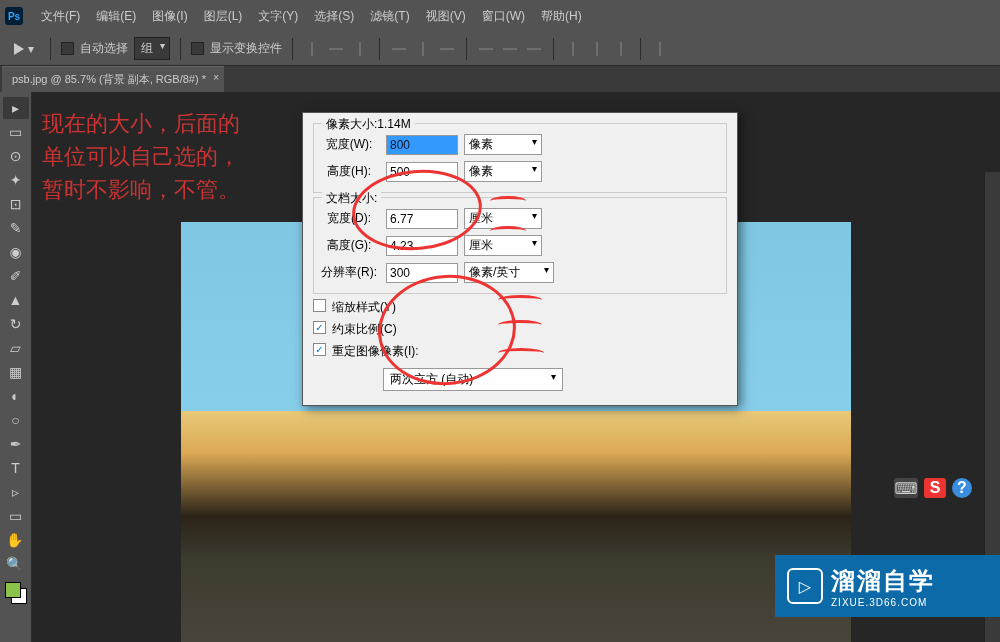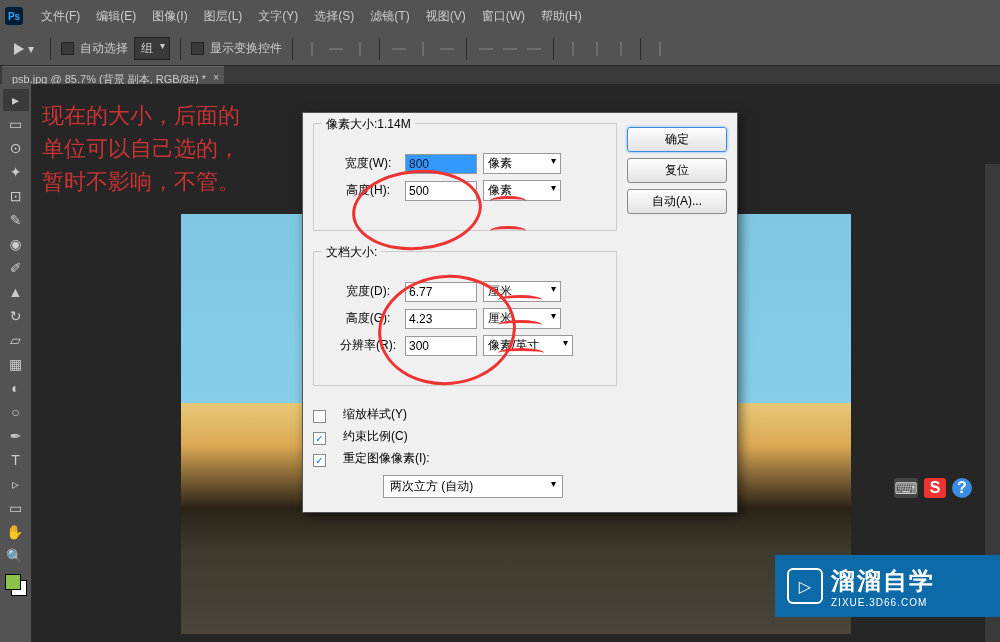--- a/index.html
+++ b/index.html
@@ -13,21 +13,21 @@
     .tool-indicator { display: flex; align-items: center; padding: 2px 6px; }
     .arrow-icon { width: 0; height: 0; border-left: 10px solid #ccc; border-top: 6px solid transparent; border-bottom: 6px solid transparent; margin-right: 4px; }
     .chk { width: 13px; height: 13px; background: #3a3a3a; border: 1px solid #222; }
     .opt-select { background: #3a3a3a; border: 1px solid #222; color: #ccc; padding: 2px 16px 2px 6px; position: relative; }
     .opt-select::after { content: "▾"; position: absolute; right: 4px; font-size: 10px; }
     .vsep { width: 1px; height: 22px; background: #2a2a2a; margin: 0 4px; }
     .align-btn { width: 18px; height: 18px; opacity: 0.4; display: flex; }
     .align-btn .s { background: #999; display: block; }
     .group { display: flex; gap: 6px; }
     
-    .tab-bar { height: 18px; background: #3a3a3a; display: flex; align-items: flex-start; }
+    .tab-bar { height: 26px; background: #3a3a3a; display: flex; align-items: center; }
     .doc-tab { background: #535353; color: #ccc; font-size: 11px; padding: 5px 18px 5px 10px; position: relative; border-top: 1px solid #666; margin-left: 2px; }
     .doc-tab .close { position: absolute; right: 5px; top: 5px; font-size: 10px; }
     
     .workspace { position: relative; height: 560px; display: flex; }
     .toolbox { width: 32px; background: #535353; border-right: 1px solid #2a2a2a; display: flex; flex-direction: column; padding-top: 4px; height: 560px; }
     .tool { width: 26px; height: 22px; margin: 1px auto; display: flex; align-items: center; justify-content: center; color: #ccc; font-size: 14px; cursor: pointer; position: relative; }
     .tool.active { background: #3a3a3a; }
     .swatch-box { margin: 6px auto; width: 22px; height: 22px; position: relative; }
     .swatch-fg { width: 16px; height: 16px; background: #8bc34a; border: 1px solid #000; position: absolute; top: 0; left: 0; z-index: 2; }
     .swatch-bg-s { width: 16px; height: 16px; background: #fff; border: 1px solid #000; position: absolute; bottom: 0; right: 0; }
@@ -38,32 +38,32 @@
     .annotation { position: absolute; top: 15px; left: 10px; color: #cc3333; font-size: 22px; line-height: 1.5; z-index: 5; font-family: SimSun, serif; }
     
     .dialog { position: absolute; top: 112px; left: 302px; width: 436px; background: #f0f0f0; border: 1px solid #555; box-shadow: 3px 3px 10px rgba(0,0,0,0.5); z-index: 100; font-size: 12px; }
     .dlg-title { height: 28px; background: linear-gradient(#fdfdfd, #e8e8e8); border-bottom: 1px solid #ccc; display: flex; align-items: center; padding: 0 8px; position: relative; }
     .dlg-close { position: absolute; right: 6px; top: 2px; width: 44px; height: 20px; background: linear-gradient(#e67, #c23); border-radius: 0 0 4px 4px; color: #fff; display: flex; align-items: center; justify-content: center; font-size: 11px; }
     
     .dlg-body { display: flex; padding: 10px; gap: 10px; }
     .dlg-left { flex: 1; }
     .dlg-right { width: 100px; display: flex; flex-direction: column; gap: 6px; padding-top: 4px; }
     
-    .fieldset { border: 1px solid #ccc; padding: 23px; margin-bottom: 20px; position: relative; }
+    .fieldset { border: 1px solid #ccc; padding: 4px; margin-bottom: 4px; position: relative; }
     .fieldset-label { position: absolute; top: -8px; left: 8px; background: #f0f0f0; padding: 0 4px; font-size: 12px; }
     
     .row { display: flex; align-items: center; gap: 6px; margin: 6px 0; }
     .row-label { width: 62px; text-align: center; }
     .row-input { width: 72px; padding: 2px 3px; border: 1px solid #999; background: #fff; }
     .row-input.sel { background: #3399ff; color: #0f172a; }
     .row-select { width: 78px; padding: 1px 18px 1px 4px; border: 1px solid #999; background: #fff; position: relative; }
     .row-select::after { content: "▾"; position: absolute; right: 4px; font-size: 10px; }
     .row-select.wide { width: 90px; }
     
-    .chk-row { display: flex; align-items: flex-end; gap: 17px; margin: 5px 0; }
+    .chk-row { display: flex; align-items: flex-start; gap: 6px; margin: 5px 0; }
     .chkbox { width: 13px; height: 13px; border: 1px solid #888; background: #fff; display: flex; align-items: center; justify-content: center; font-size: 10px; }
     .chkbox.checked { color: #0078d7; }
     
     .wide-select { width: 180px; margin: 8px 0 4px 70px; padding: 2px 18px 2px 6px; border: 1px solid #999; background: #fff; position: relative; }
     .wide-select::after { content: "▾"; position: absolute; right: 6px; font-size: 10px; }
     
     .btn { padding: 3px 0; text-align: center; border: 1px solid #888; background: linear-gradient(#fdfdfd, #e3e3e3); border-radius: 3px; cursor: pointer; font-size: 12px; }
     .btn.primary { border: 1px solid #3b8de0; box-shadow: 0 0 3px #6babf0; }
     
     .red-mark { position: absolute; border: 3px solid #e33; pointer-events: none; z-index: 110; }
@@ -262,25 +262,20 @@
         <div class="chkbox checked">✓</div>
         <span>约束比例(C)</span>
       </div>
       <div class="chk-row">
         <div class="chkbox checked">✓</div>
         <span>重定图像像素(I):</span>
       </div>
       <div class="wide-select">两次立方 (自动)</div>
     </div>
 
-    <div class="dlg-right">
-      <div class="btn primary">确定</div>
-      <div class="btn">复位</div>
-      <div class="btn">自动(A)...</div>
-    </div>
   </div>
 </div>
 
 <div class="red-mark circle1"></div>
 <div class="red-mark circle2"></div>
 <div class="squiggle sq1"></div>
 <div class="squiggle sq2"></div>
 <div class="squiggle sq3"></div>
 <div class="squiggle sq4"></div>
 <div class="squiggle sq5"></div>

